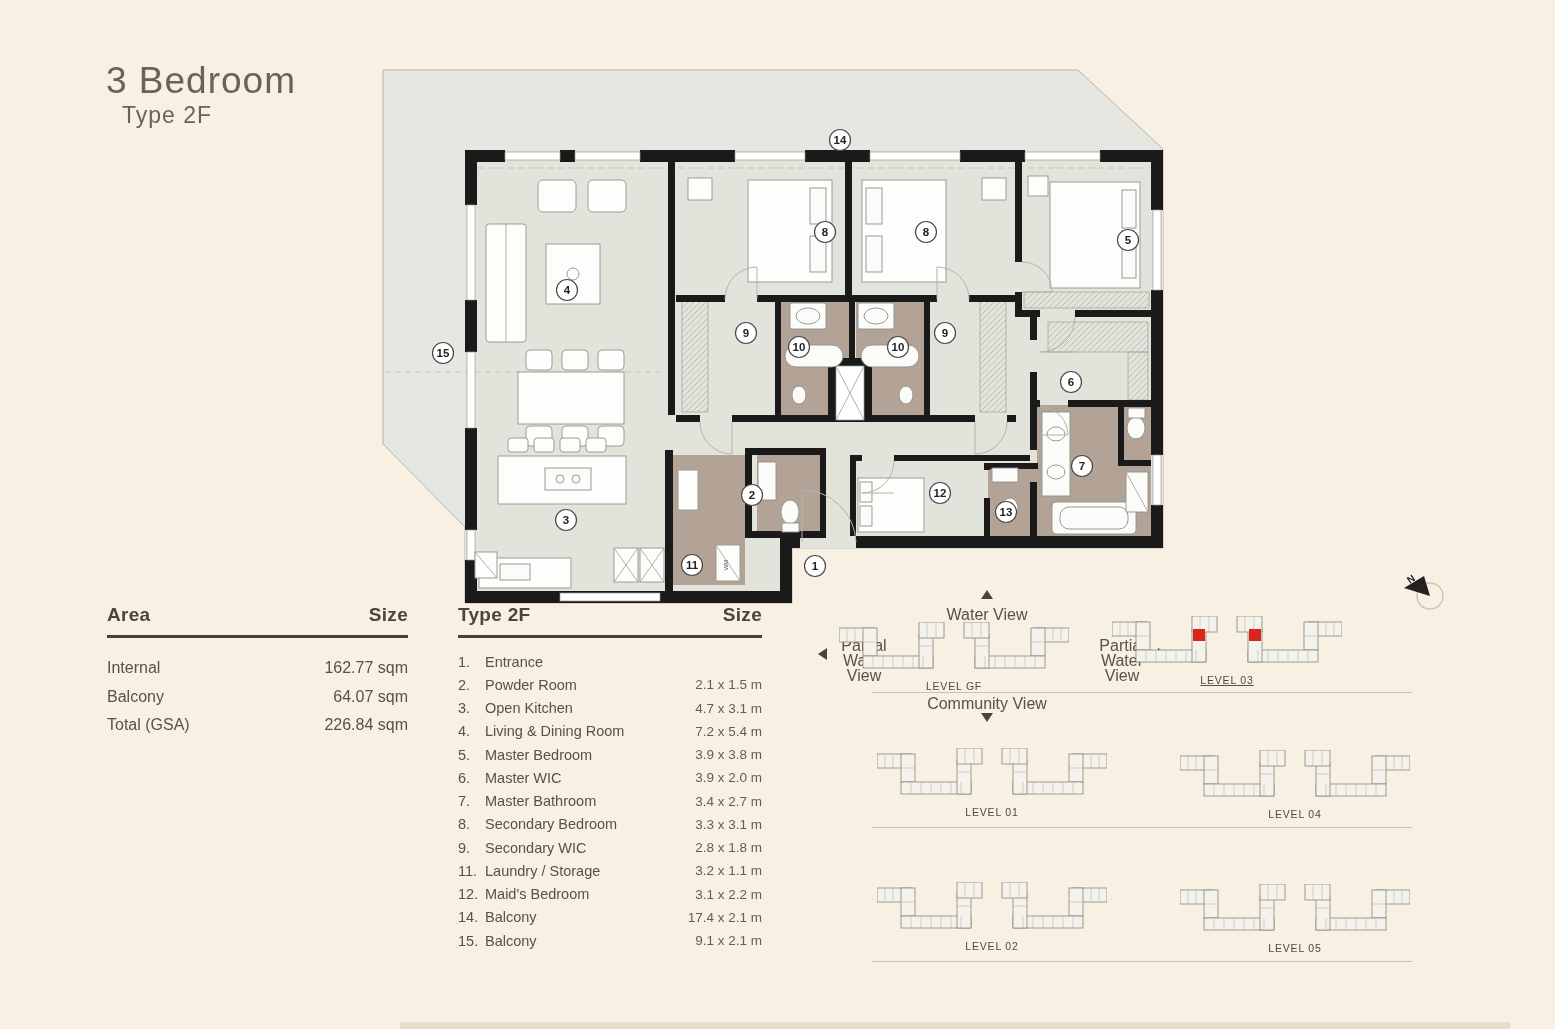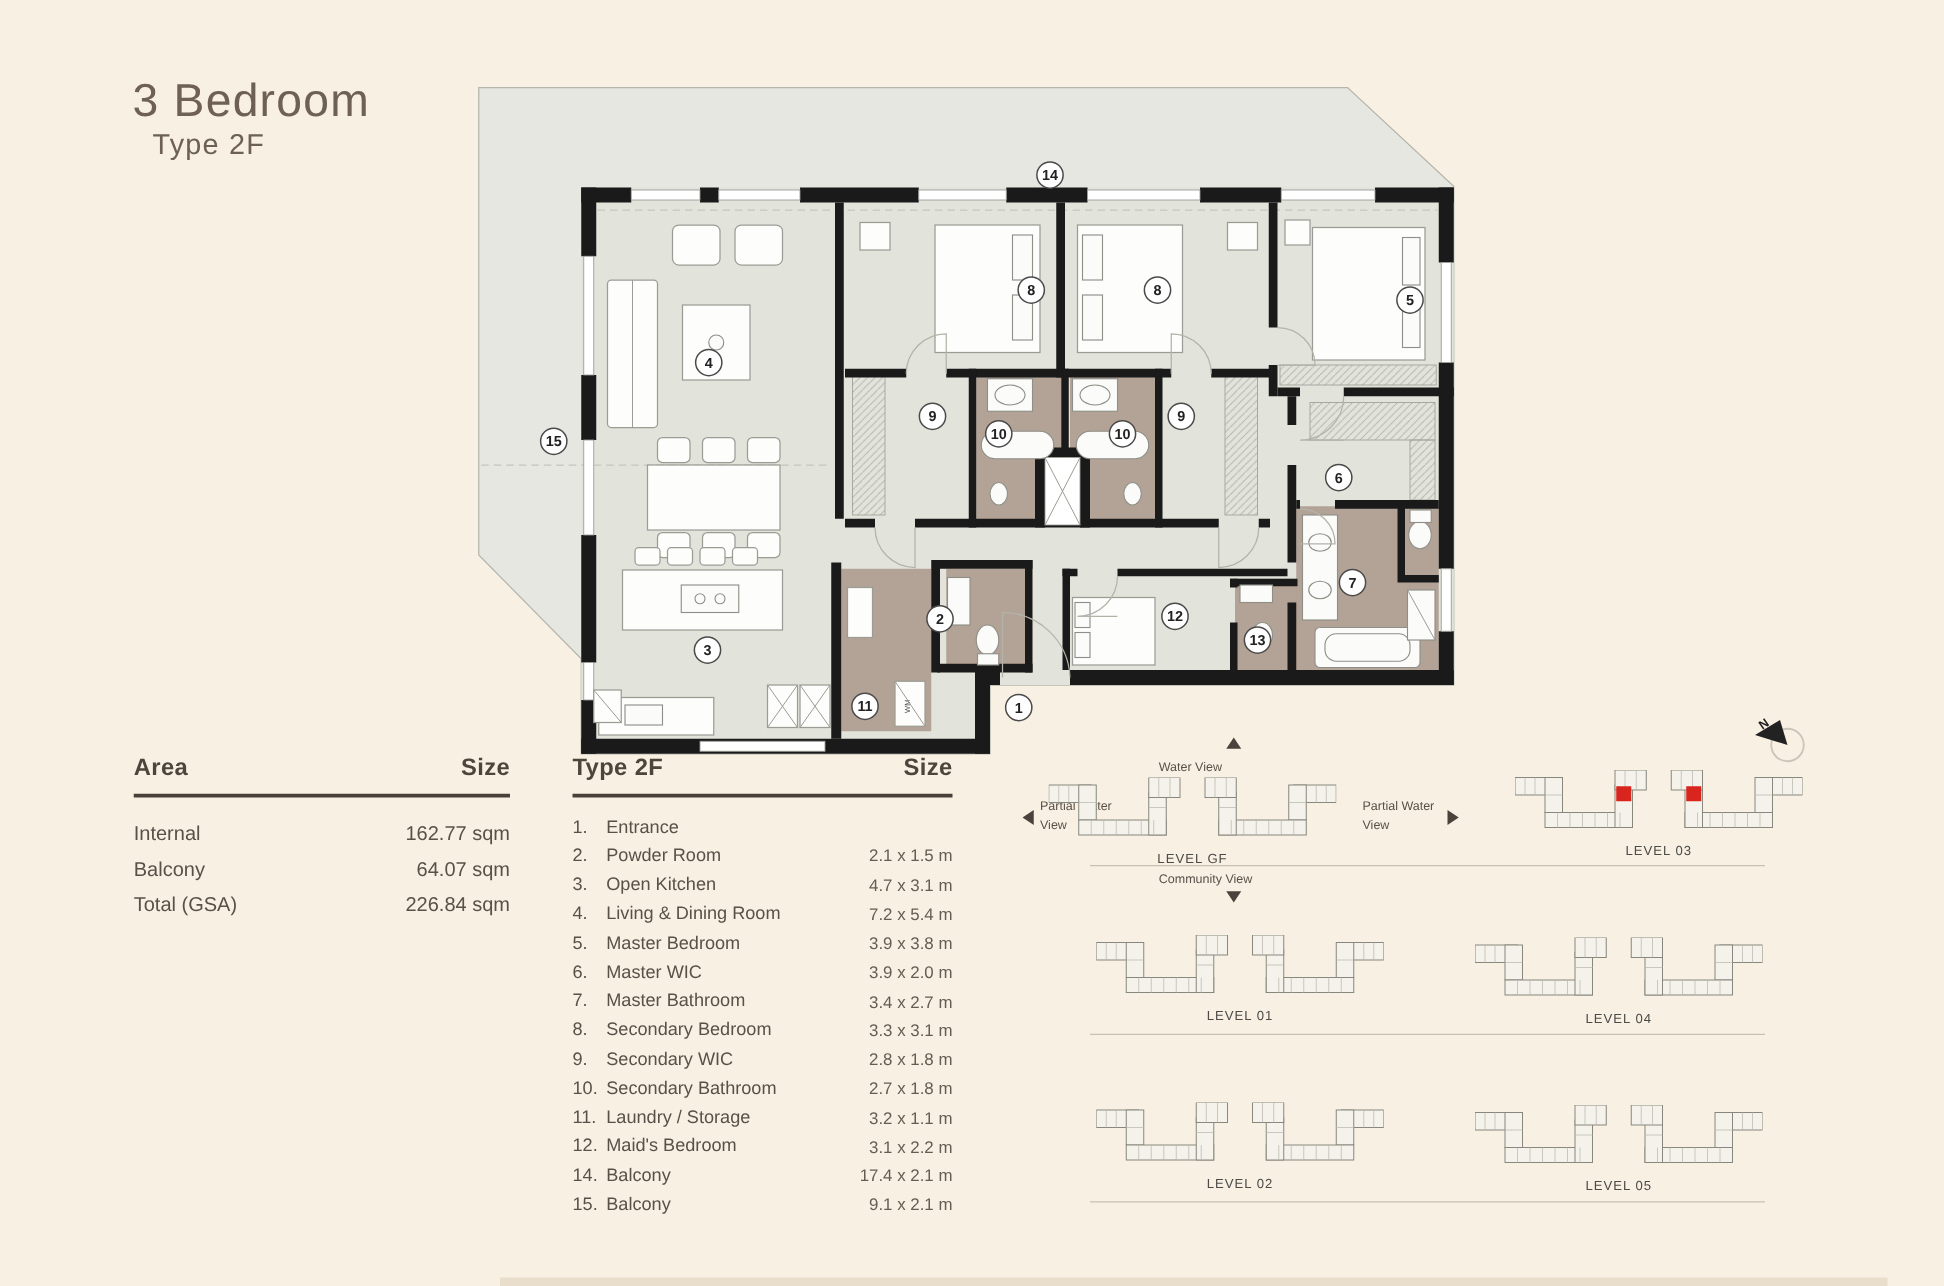--- a/index.html
+++ b/index.html
@@ -46,21 +46,21 @@
   .lblc { fill:#ffffff; stroke:#4a4a4a; stroke-width:1.2; }
   .lblt { fill:#222222; font-size:11.5px; font-weight:bold; text-anchor:middle; font-family:"Liberation Sans",sans-serif; }
   .tinyt { fill:#555; font-size:6px; text-anchor:middle; font-family:"Liberation Sans",sans-serif; }
 
   
   .kb { fill:#f4f2ea; stroke:#87877e; stroke-width:.8; }
   .kl { stroke:#b9b9b0; stroke-width:.6; }
   .level-block { position:absolute; width:230px; text-align:center; }
   .level-label { margin-top:4px; font-size:10.5px; letter-spacing:.8px; color:#4b4b48; }
   .krule { position:absolute; height:1px; background:#c9bfb2; }
-  .viewlbl { position:absolute; font-size:10px; color:#5a5048; line-height:15px; }
+  .viewlbl { position:absolute; font-size:16px; color:#5a5048; text-align:center; line-height:15px; }
   .tri { position:absolute; width:0; height:0; }
   .tri-up    { border-left:6px solid transparent; border-right:6px solid transparent; border-bottom:9px solid #4a433c; }
   .tri-down  { border-left:6px solid transparent; border-right:6px solid transparent; border-top:9px solid #4a433c; }
   .tri-left  { border-top:6px solid transparent; border-bottom:6px solid transparent; border-right:9px solid #4a433c; }
   .tri-right { border-top:6px solid transparent; border-bottom:6px solid transparent; border-left:9px solid #4a433c; }
 
   .bottom-strip { left:400px; top:1022px; width:1110px; height:7px; background:#e9ddcb; }
 </style>
 </head>
 <body>
@@ -384,25 +384,20 @@
         <span class="rnum">8.</span>
         <span class="rlabel">Secondary Bedroom</span>
         <span class="rsize">3.3 x 3.1 m</span>
       </div>
       <div class="trow">
         <span class="rnum">9.</span>
         <span class="rlabel">Secondary WIC</span>
         <span class="rsize">2.8 x 1.8 m</span>
       </div>
       <div class="trow">
-        <span class="rnum">10.</span>
-        <span class="rlabel">Secondary Bathroom</span>
-        <span class="rsize">2.7 x 1.8 m</span>
-      </div>
-      <div class="trow">
         <span class="rnum">11.</span>
         <span class="rlabel">Laundry / Storage</span>
         <span class="rsize">3.2 x 1.1 m</span>
       </div>
       <div class="trow">
         <span class="rnum">12.</span>
         <span class="rlabel">Maid's Bedroom</span>
         <span class="rsize">3.1 x 2.2 m</span>
       </div>
       <div class="trow">
@@ -462,21 +457,21 @@
           <line class="kl" x1="84" y1="34" x2="84" y2="46"></line>
     <line class="kl" x1="8" y1="6" x2="8" y2="20"></line>
           <line class="kl" x1="16" y1="6" x2="16" y2="20"></line>
     <line class="kl" x1="88" y1="0" x2="88" y2="16"></line>
           <line class="kl" x1="97" y1="0" x2="97" y2="16"></line>
     <line class="kl" x1="24" y1="20" x2="38" y2="20"></line>
           <line class="kl" x1="80" y1="24" x2="94" y2="24"></line>
     </g>
      </svg>
      <div class="level-label">LEVEL GF</div></div>
-    <div class="level-block" style="left: 1212px; top: 616px;"><svg width="230" height="50" viewBox="0 0 230 50">
+    <div class="level-block" style="left: 1112px; top: 616px; text-decoration: underline;"><svg width="230" height="50" viewBox="0 0 230 50">
        <g>
           <rect class="kb" x="0" y="6" width="34" height="14"></rect>
     <rect class="kb" x="24" y="6" width="14" height="28"></rect>
     <rect class="kb" x="24" y="34" width="70" height="12"></rect>
     <rect class="kb" x="80" y="12" width="14" height="34"></rect>
     <rect class="kb" x="80" y="0" width="25" height="16"></rect>
     <line class="kl" x1="34" y1="34" x2="34" y2="46"></line>
           <line class="kl" x1="44" y1="34" x2="44" y2="46"></line>
           <line class="kl" x1="54" y1="34" x2="54" y2="46"></line>
           <line class="kl" x1="64" y1="34" x2="64" y2="46"></line>

